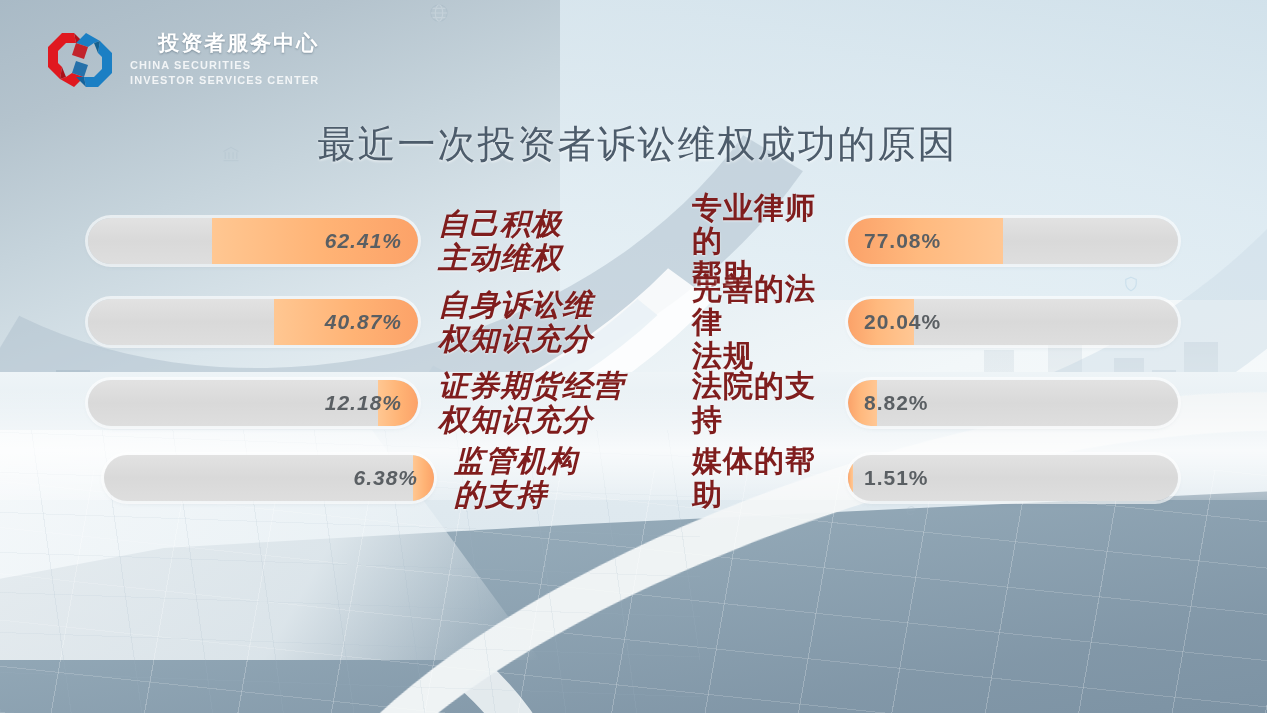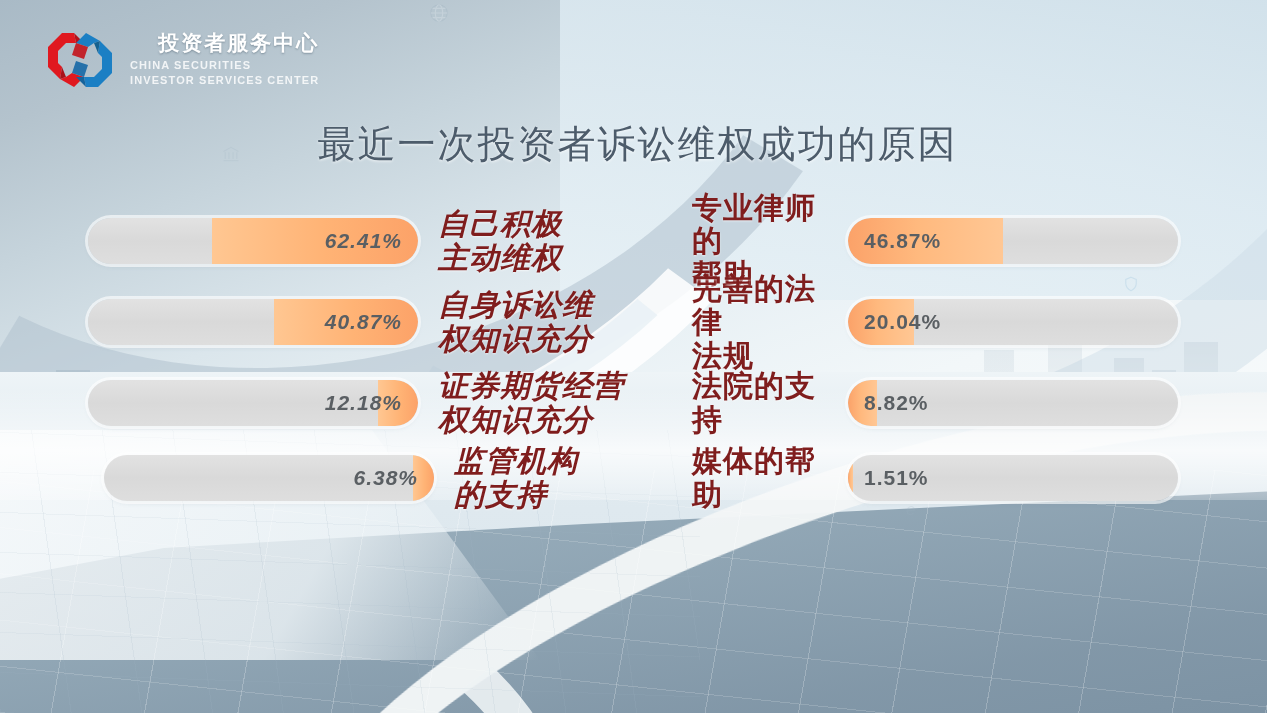--- a/index.html
+++ b/index.html
@@ -315,21 +315,21 @@
         </div>
       </div>
     <div class="col col-right" id="col-right">
         <div class="row row-right" style="top: 0px; left: 0px;">
           <div class="cat cat-r">专业律师的
 帮助</div>
           <div class="bar-track">
             <div class="bar-clip">
               <div class="bar-fill fill-r" style="width: 154.671px;"></div>
             </div>
-            <div class="pct pct-r">46.87%</div>
+            <div class="pct pct-r">77.08%</div>
           </div>
         </div>
         <div class="row row-right" style="top: 81px; left: 0px;">
           <div class="cat cat-r">完善的法律
 法规</div>
           <div class="bar-track">
             <div class="bar-clip">
               <div class="bar-fill fill-r" style="width: 66.132px;"></div>
             </div>
             <div class="pct pct-r">20.04%</div>

